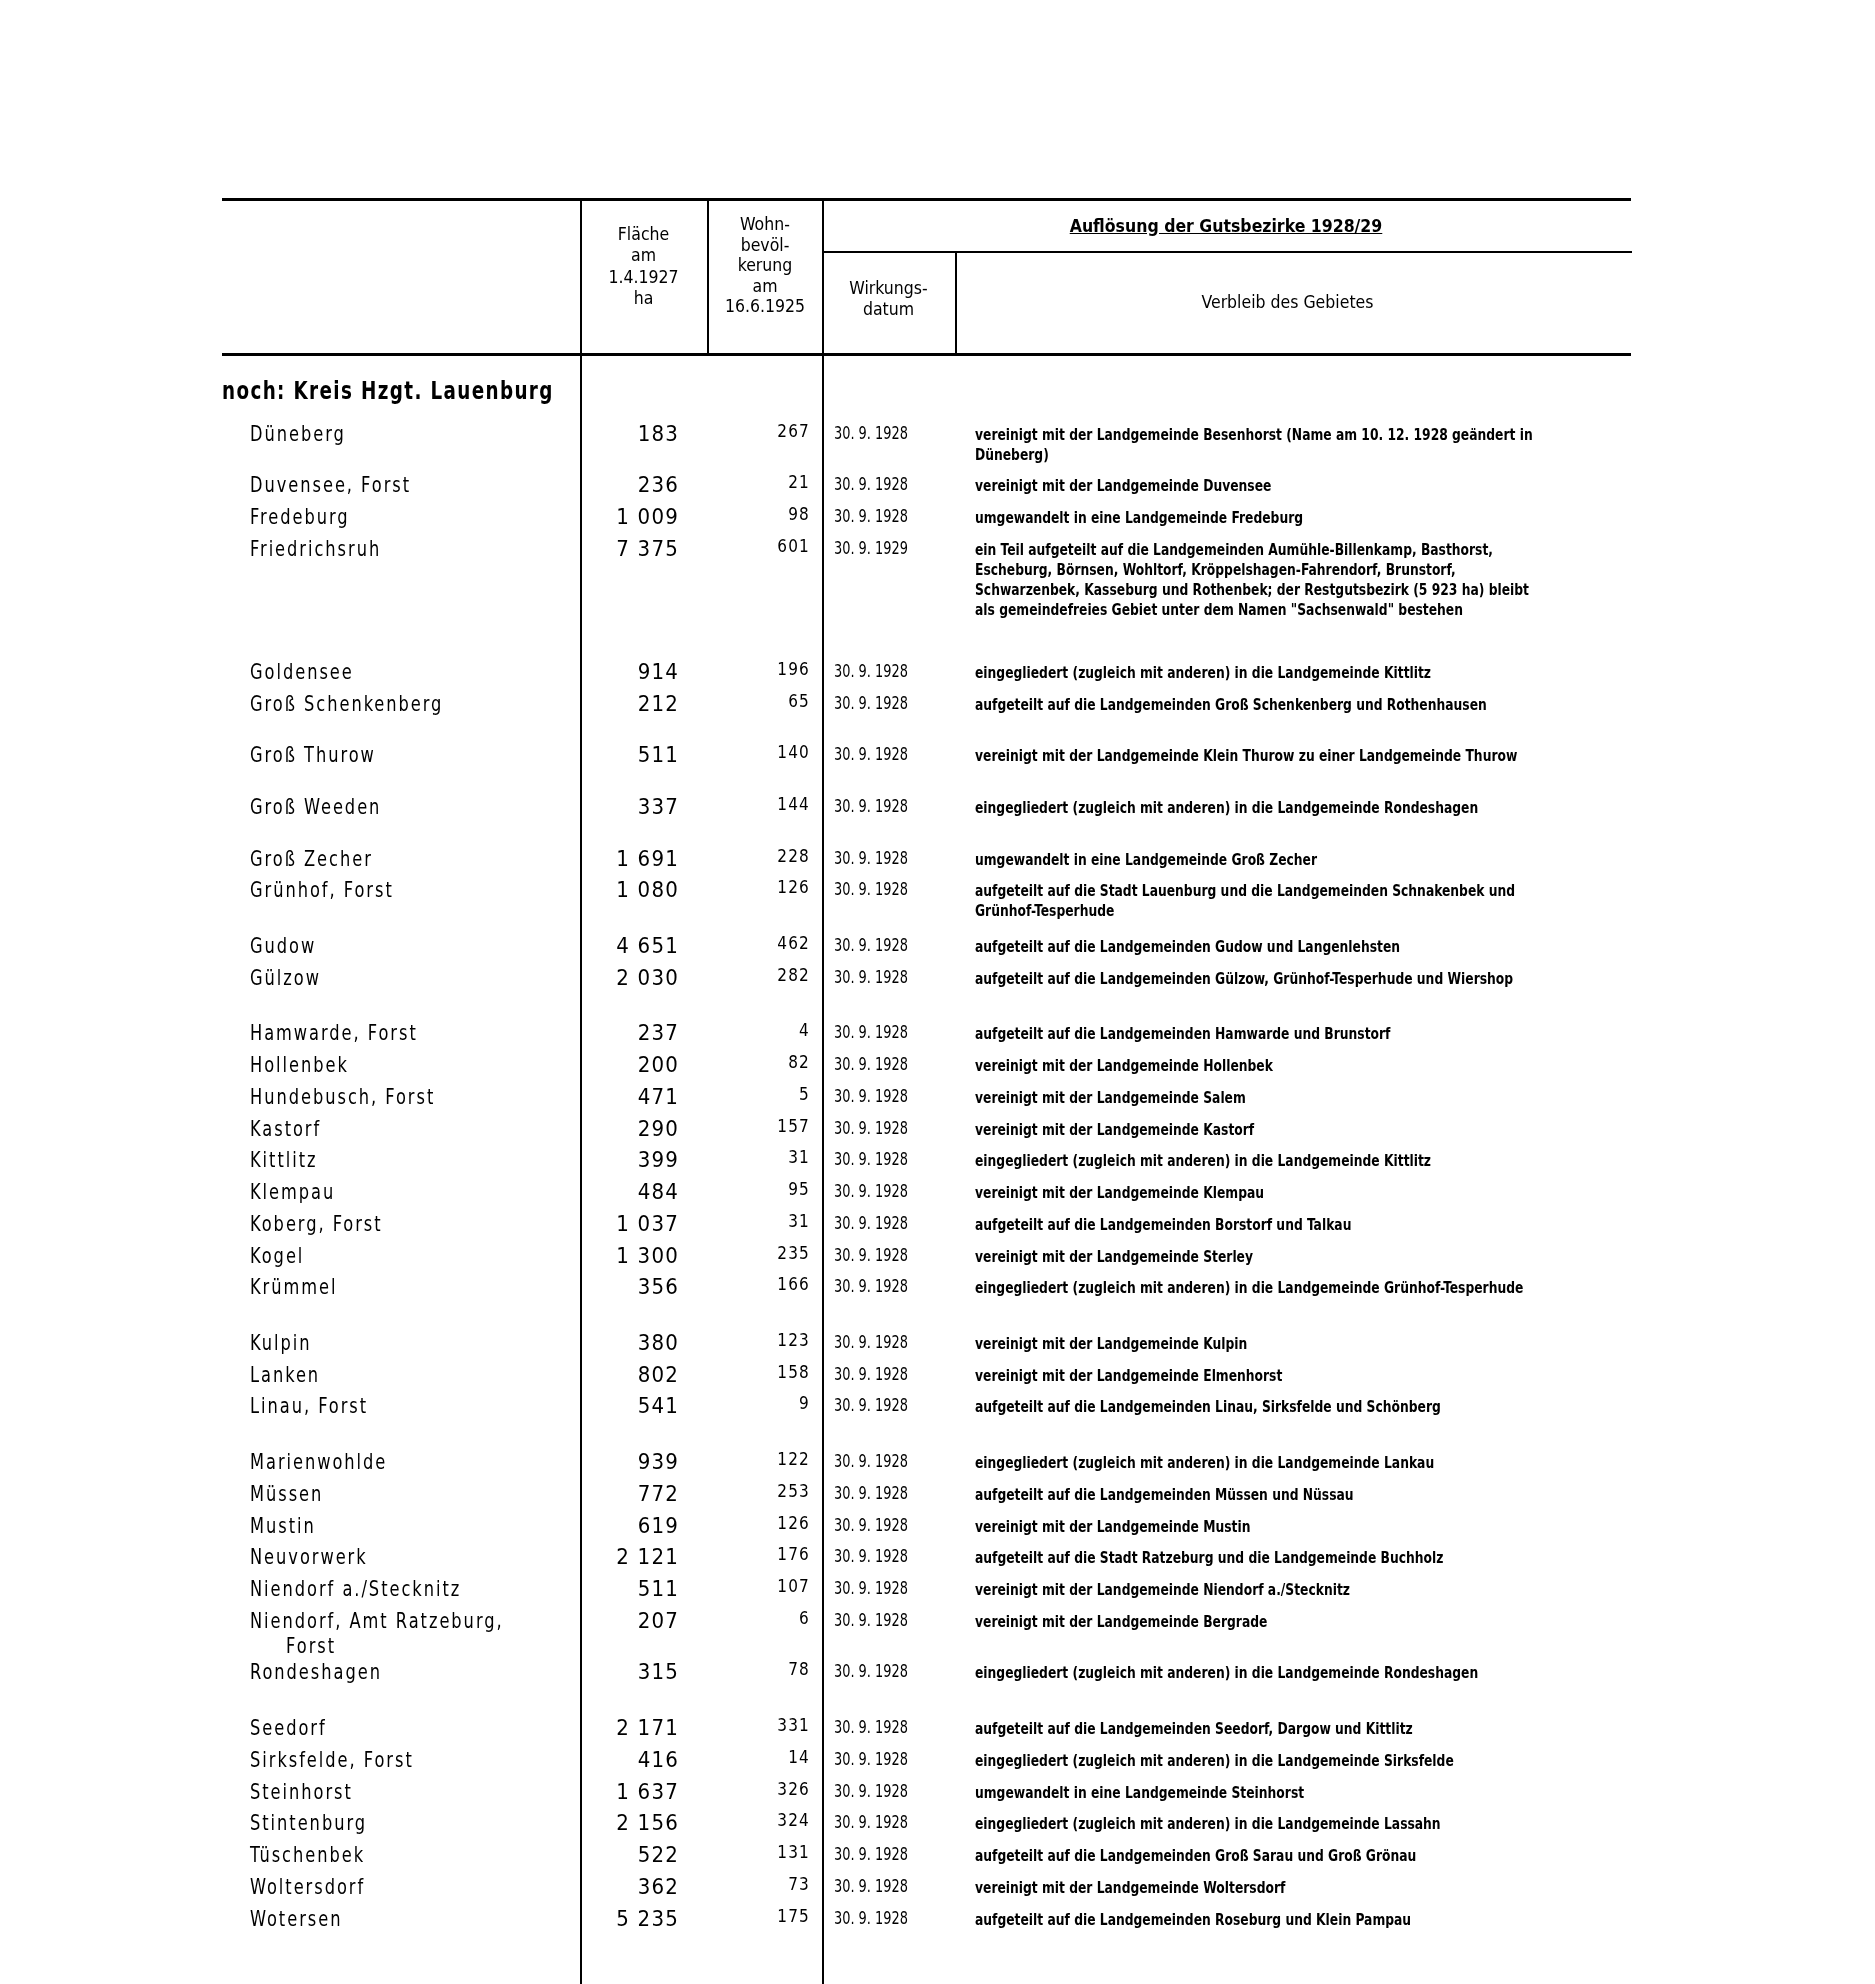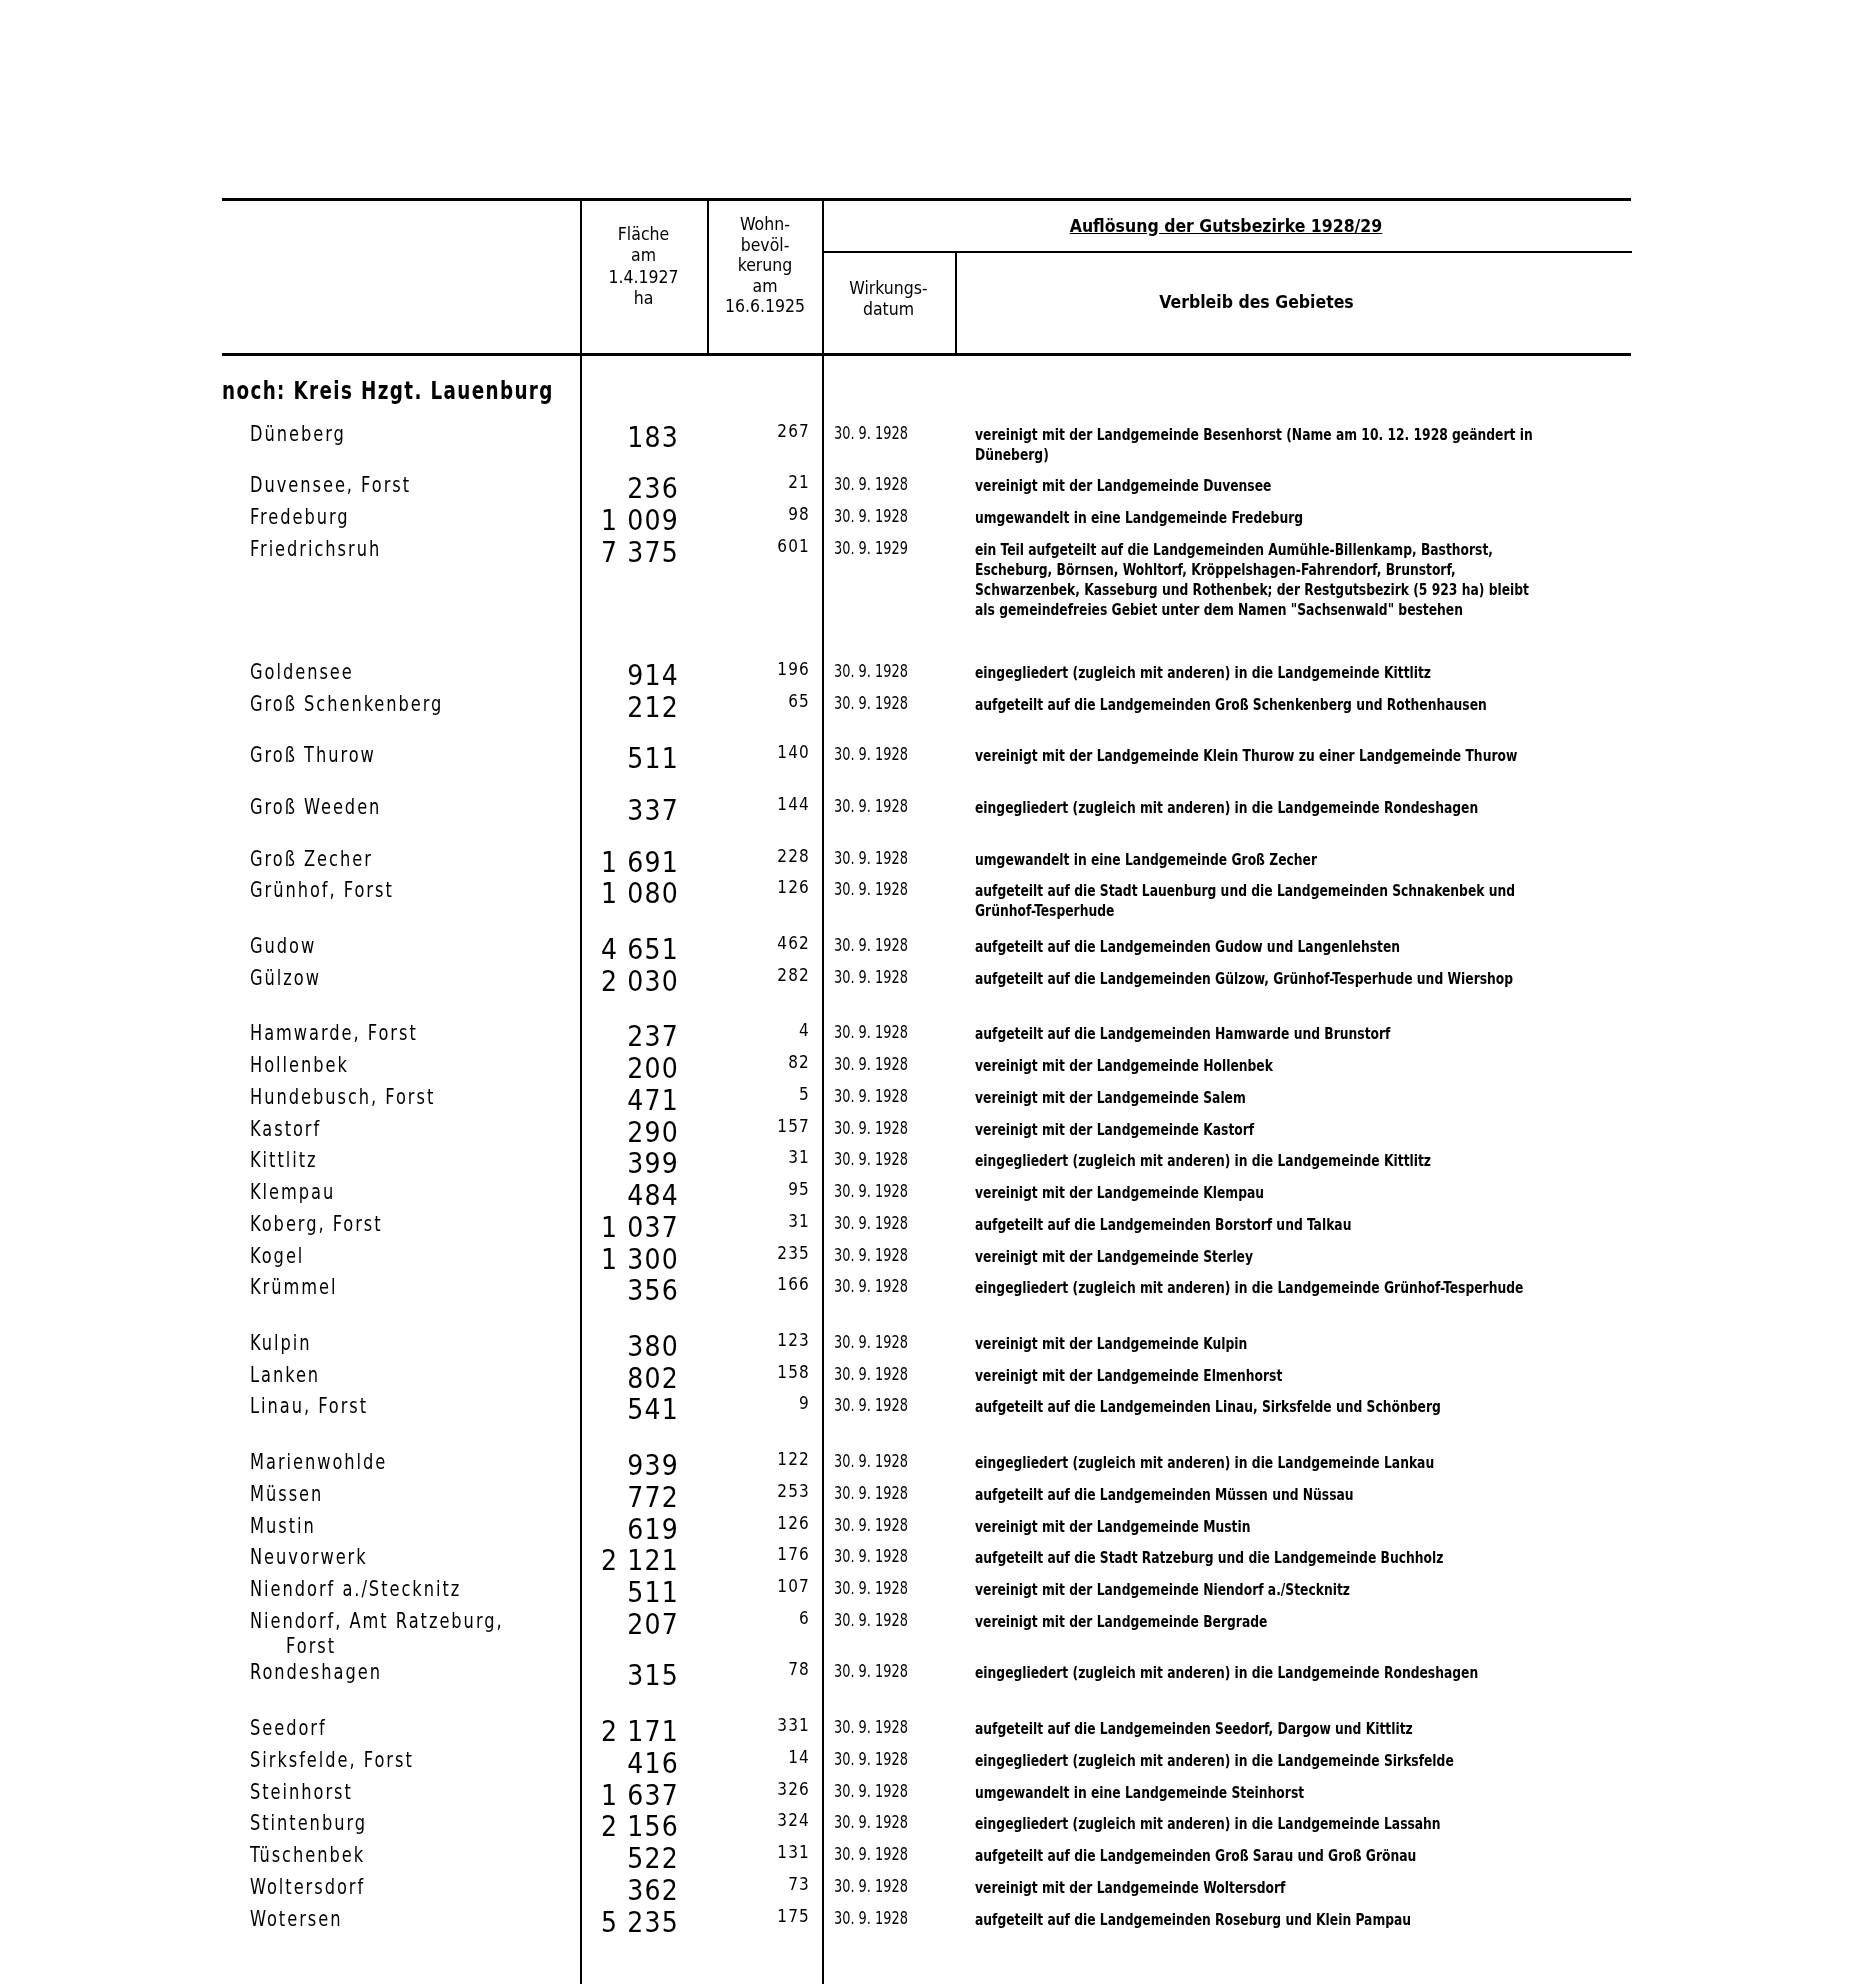--- a/index.html
+++ b/index.html
@@ -9,21 +9,21 @@
   
   .rule { position: absolute; background: #000; }
   .vline { position: absolute; width: 1.6px; background: #000; }
 
   .hdr { position: absolute; text-align: center; font-size: 17.5px; line-height: 21.4px; font-stretch: condensed; }
   .hdr-bold { font-weight: bold; }
   .section-title { position: absolute; left: 222px; top: 377px; font-size: 24px; font-weight: bold; letter-spacing: 1.6px; white-space: nowrap; transform: scaleX(0.85); transform-origin: left top; }
 
   .row { position: absolute; left: 0; width: 1876px; }
   .c-name { position: absolute; left: 250px; width: 326px; font-size: 22px; letter-spacing: 2.4px; white-space: nowrap; transform: scaleX(0.82); transform-origin: left top; }
-  .c-area { position: absolute; left: 584px; width: 95px; text-align: right; font-size: 28px; letter-spacing: 1.2px; white-space: nowrap; }
+  .c-area { position: absolute; left: 584px; width: 95px; text-align: right; font-size: 22px; letter-spacing: 1.2px; white-space: nowrap; }
   .c-pop { position: absolute; left: 711px; width: 99px; text-align: right; font-size: 17px; letter-spacing: 1.2px; white-space: nowrap; }
   .c-date { position: absolute; left: 834px; width: 119px; font-size: 17.5px; white-space: nowrap; transform: scaleX(0.82); transform-origin: left top; padding-top: 2.4px; }
   .c-text { position: absolute; left: 975px; width: 699px; font-size: 16.7px; line-height: 20px; font-weight: 600; transform: scaleX(0.82); transform-origin: left top; padding-top: 3.2px; }
   .total-num { position: absolute; font-size: 21.4px; font-weight: bold; text-align: right; white-space: nowrap; }
 </style>
 </head>
 <body>
 
 <div class="page">
 
@@ -47,21 +47,21 @@
     <div>bevöl-</div>
     <div>kerung</div>
     <div>am</div>
     <div>16.6.1925</div>
   </div>
   <div class="hdr hdr-bold" style="left:823px; top:216px; width:806px;text-decoration:underline;">Auflösung der Gutsbezirke 1928/29</div>
   <div class="hdr" style="left:823px; top:278px; width:131px;">
     <div>Wirkungs-</div>
     <div>datum</div>
   </div>
-  <div class="hdr" style="left:919px; top:292px; width:675px;font-weight:bold;">Verbleib des Gebietes</div>
+  <div class="hdr" style="left:950px; top:292px; width:675px;">Verbleib des Gebietes</div>
 
   <div class="section-title">noch: Kreis Hzgt. Lauenburg</div>
 
   <div id="rows">
       <div class="row" style="top: 421px;">
         <div class="c-name">Düneberg</div>
         <div class="c-area">183</div>
         <div class="c-pop">267</div>
         <div class="c-date">30. 9. 1928</div>
         <div class="c-text">vereinigt mit der Landgemeinde Besenhorst (Name am 10. 12. 1928 geändert in Düneberg)</div>

